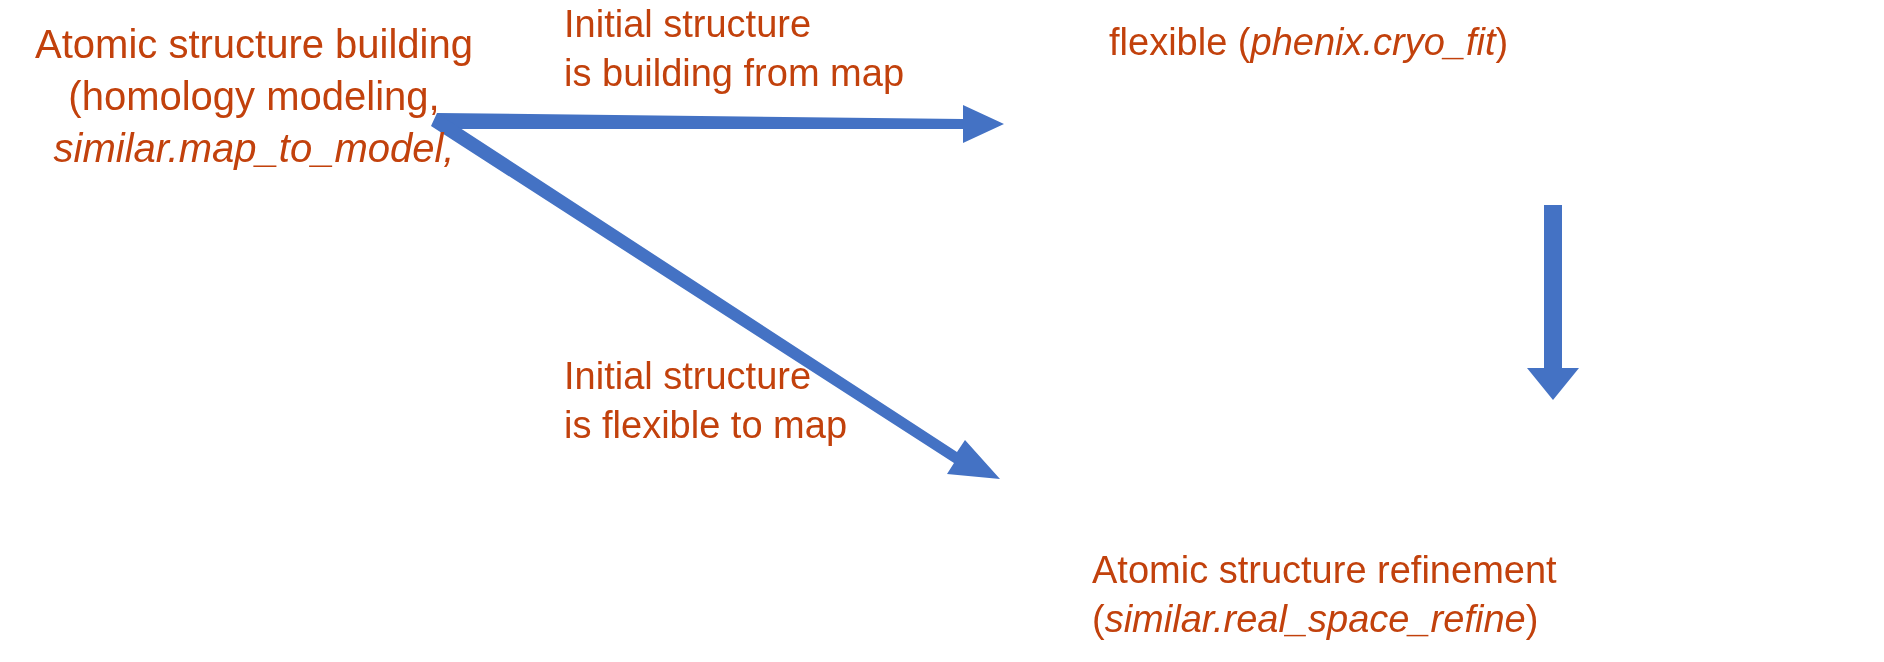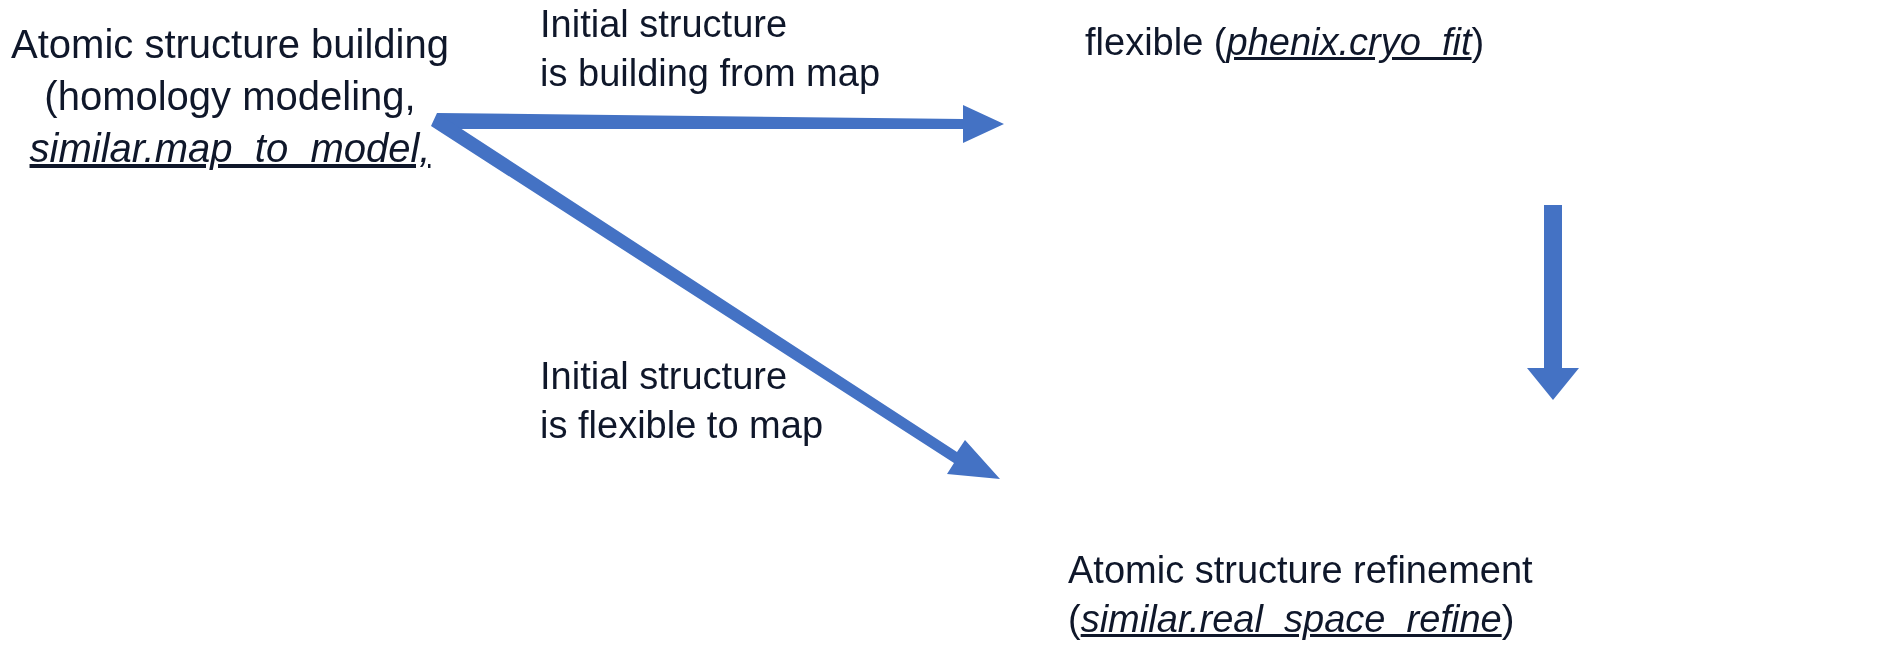--- a/index.html
+++ b/index.html
@@ -13,28 +13,29 @@
   }
   #canvas {
     position: relative;
     width: 1884px;
     height: 662px;
     background: #ffffff;
     overflow: hidden;
   }
   .node {
     position: absolute;
-    color: #0f172a;
+    color: #c2410c;
     font-family: "Liberation Sans", sans-serif;
     font-weight: 400;
     line-height: 1.30;
     white-space: nowrap;
+    margin-left: 24px;
   }
   .node .ln { display: block; }
-  .node .it { font-style: italic; text-decoration: underline; }
+  .node .it { font-style: italic; }
 
   
   #node-building {
     left: 0px;
     top: 18px;
     width: 460px;
     text-align: center;
     font-size: 40px;
   }
 

